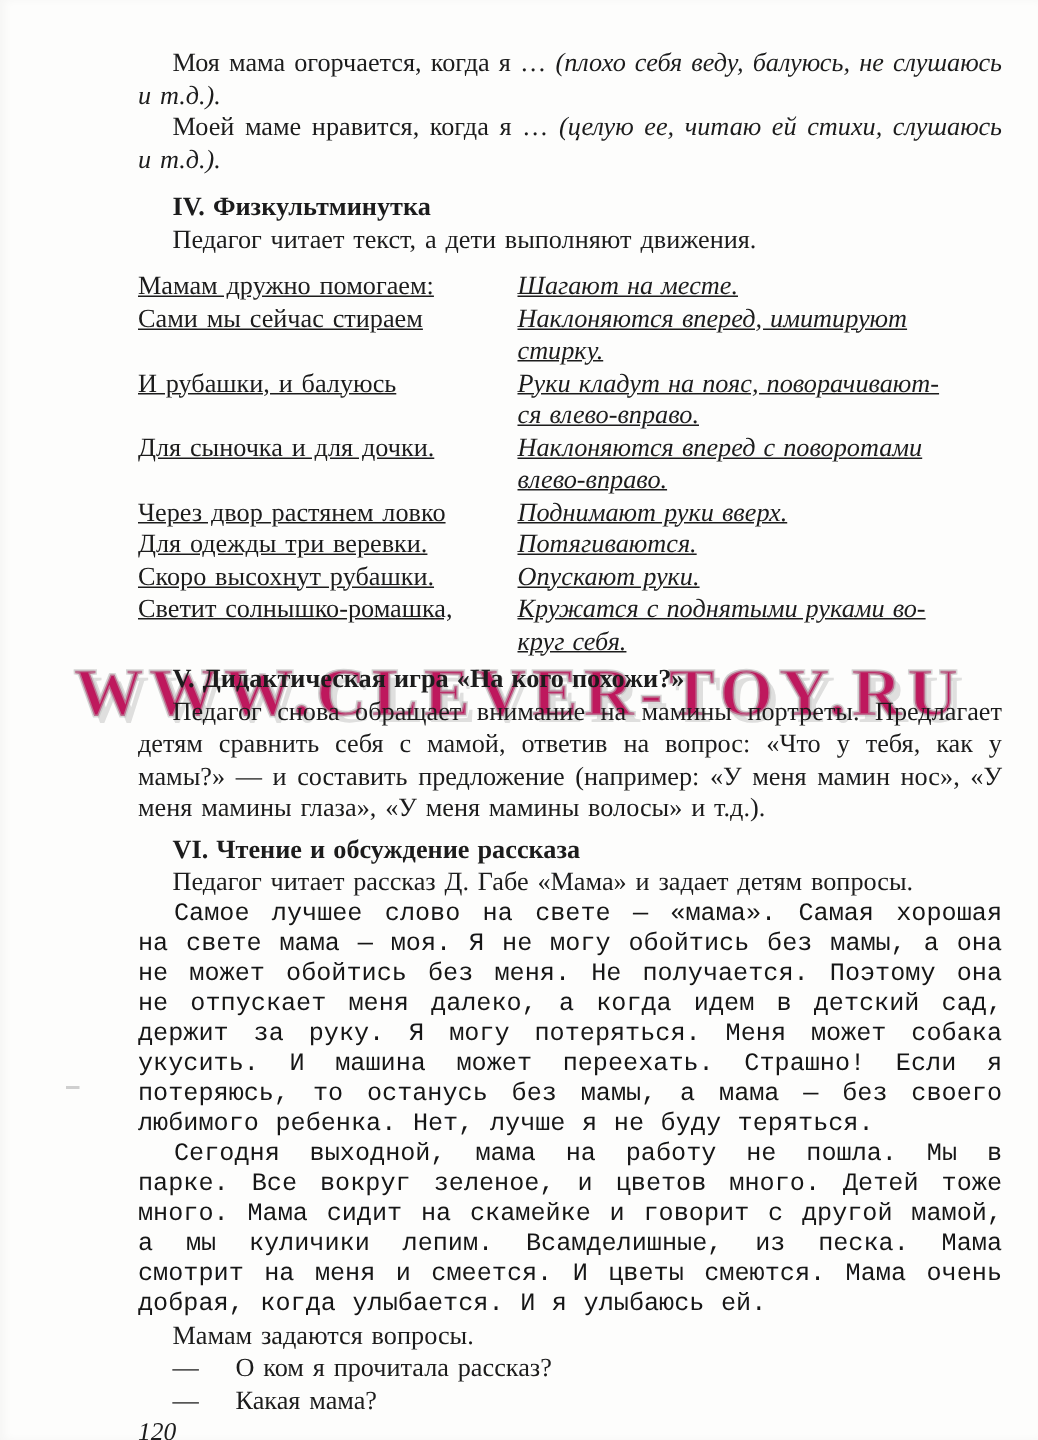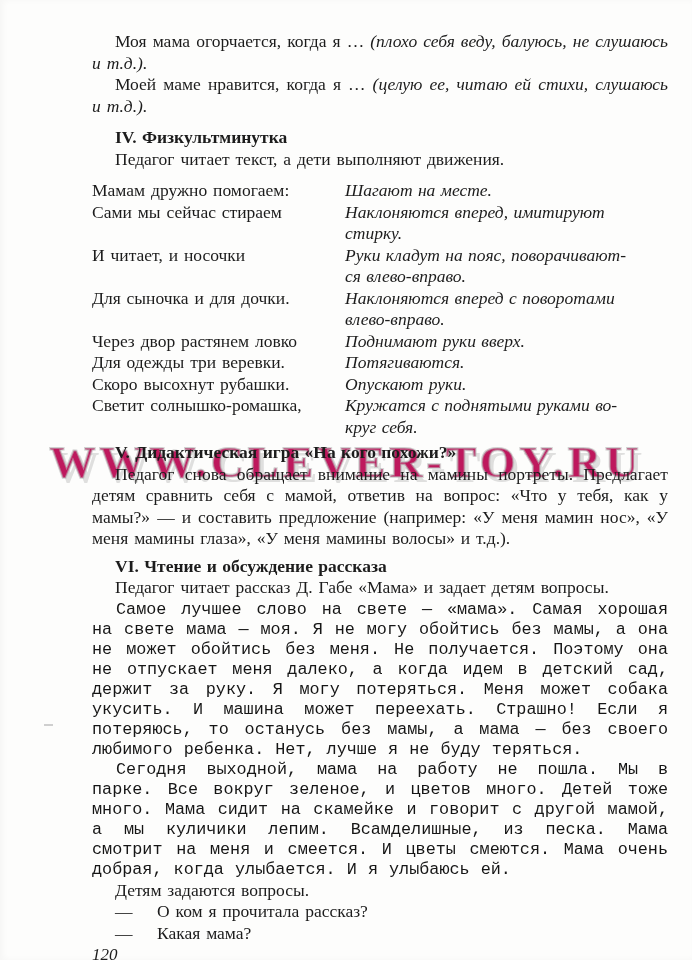--- a/index.html
+++ b/index.html
@@ -28,21 +28,21 @@
     font-weight: bold;
     font-size: 17.5px;
     line-height: 21.5px;
     margin-left: 23px;
     text-align: left;
     word-spacing: 1px;
   }
   .h-iv { margin-top: 10px; }
   .lead { margin-top: 5px; text-align: left !important; }
   .extable { margin-top: 10px; }
-  .exrow { display: flex; }
+  .exrow { display: flex; text-decoration: underline; }
   .exline { width: 253px; flex: none; word-spacing: 1.5px; }
   .exaction { flex: 1; font-style: italic; white-space: pre-line; word-spacing: 1px; }
   .h-v { margin-top: 4px; }
   .vbody { margin-top: 6px; }
   .h-vi { margin-top: 6px; }
   .lead-vi { margin-top: 6px; }
   .story {
     margin-top: 1px;
     font-family: "Liberation Sans", sans-serif;
     font-size: 16.8px;
@@ -100,21 +100,21 @@
       <div class="exrow">
         <div class="exline">Мамам дружно помогаем:</div>
         <div class="exaction">Шагают на месте.</div>
       </div>
       <div class="exrow">
         <div class="exline">Сами мы сейчас стираем</div>
         <div class="exaction">Наклоняются вперед, имитируют
 стирку.</div>
       </div>
       <div class="exrow">
-        <div class="exline">И читает, и носочки</div>
+        <div class="exline">И рубашки, и балуюсь</div>
         <div class="exaction">Руки кладут на пояс, поворачивают-
 ся влево-вправо.</div>
       </div>
       <div class="exrow">
         <div class="exline">Для сыночка и для дочки.</div>
         <div class="exaction">Наклоняются вперед с поворотами
 влево-вправо.</div>
       </div>
       <div class="exrow">
         <div class="exline">Через двор растянем ловко</div>
@@ -141,21 +141,21 @@
 
     <div class="heading h-vi">VI. Чтение и обсуждение рассказа</div>
 
     <p class="indent lead lead-vi">Педагог читает рассказ Д. Габе «Мама» и задает детям вопросы.</p>
 
     <div class="story">
       <p class="indent">Самое лучшее слово на свете — «мама». Самая хорошая на свете мама — моя. Я не могу обойтись без мамы, а она не может обойтись без меня. Не получается. Поэтому она не отпускает меня далеко, а когда идем в детский сад, держит за руку. Я могу потеряться. Меня может собака укусить. И машина может переехать. Страшно! Если я потеряюсь, то останусь без мамы, а мама — без своего любимого ребенка. Нет, лучше я не буду теряться.</p>
       <p class="indent">Сегодня выходной, мама на работу не пошла. Мы в парке. Все вокруг зеленое, и цветов много. Детей тоже много. Мама сидит на скамейке и говорит с другой мамой, а мы куличики лепим. Всамделишные, из песка. Мама смотрит на меня и смеется. И цветы смеются. Мама очень добрая, когда улыбается. И я улыбаюсь ей.</p>
     </div>
 
-    <p class="qlead">Детям задаются вопросы.</p>
+    <p class="qlead">Мамам задаются вопросы.</p>
 
     <p class="q"><span class="qdash">—</span><span>О ком я прочитала рассказ?</span></p>
 
     <p class="q"><span class="qdash">—</span><span>Какая мама?</span></p>
 
     <p class="pagenum">120</p>
 
   </div>
 </div>
 

